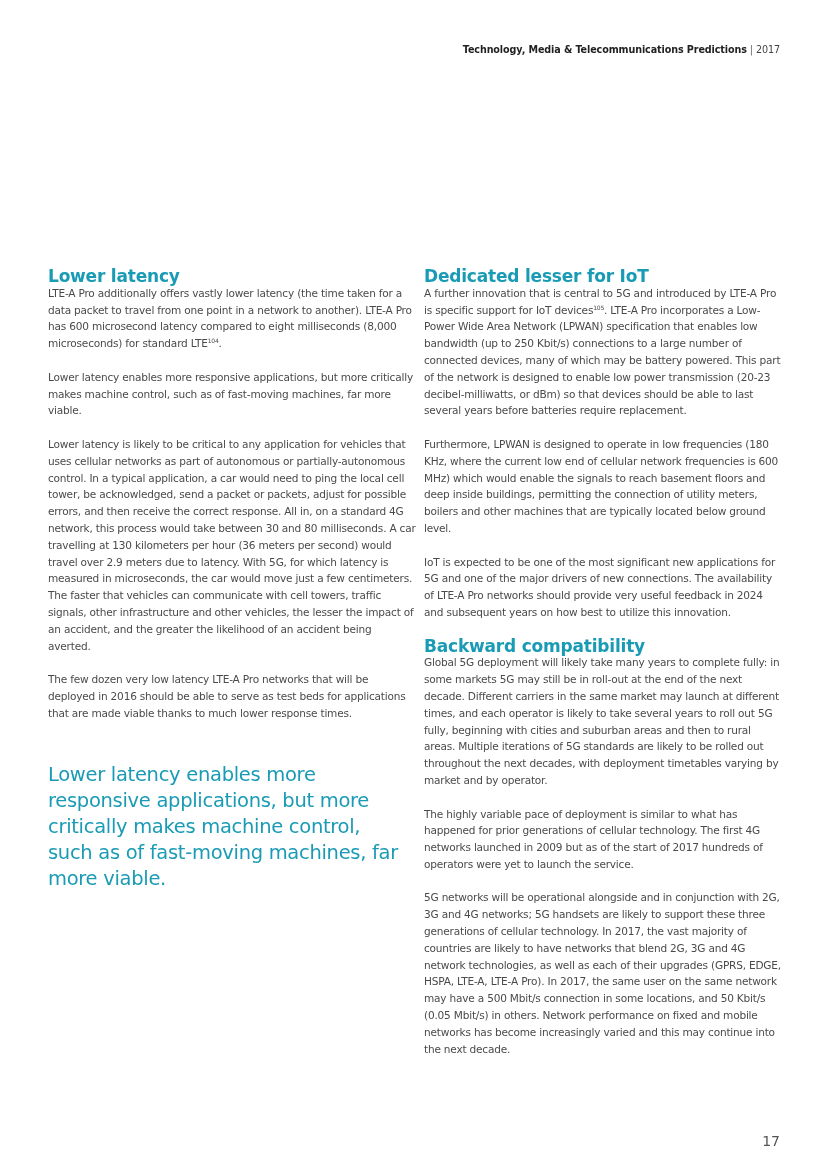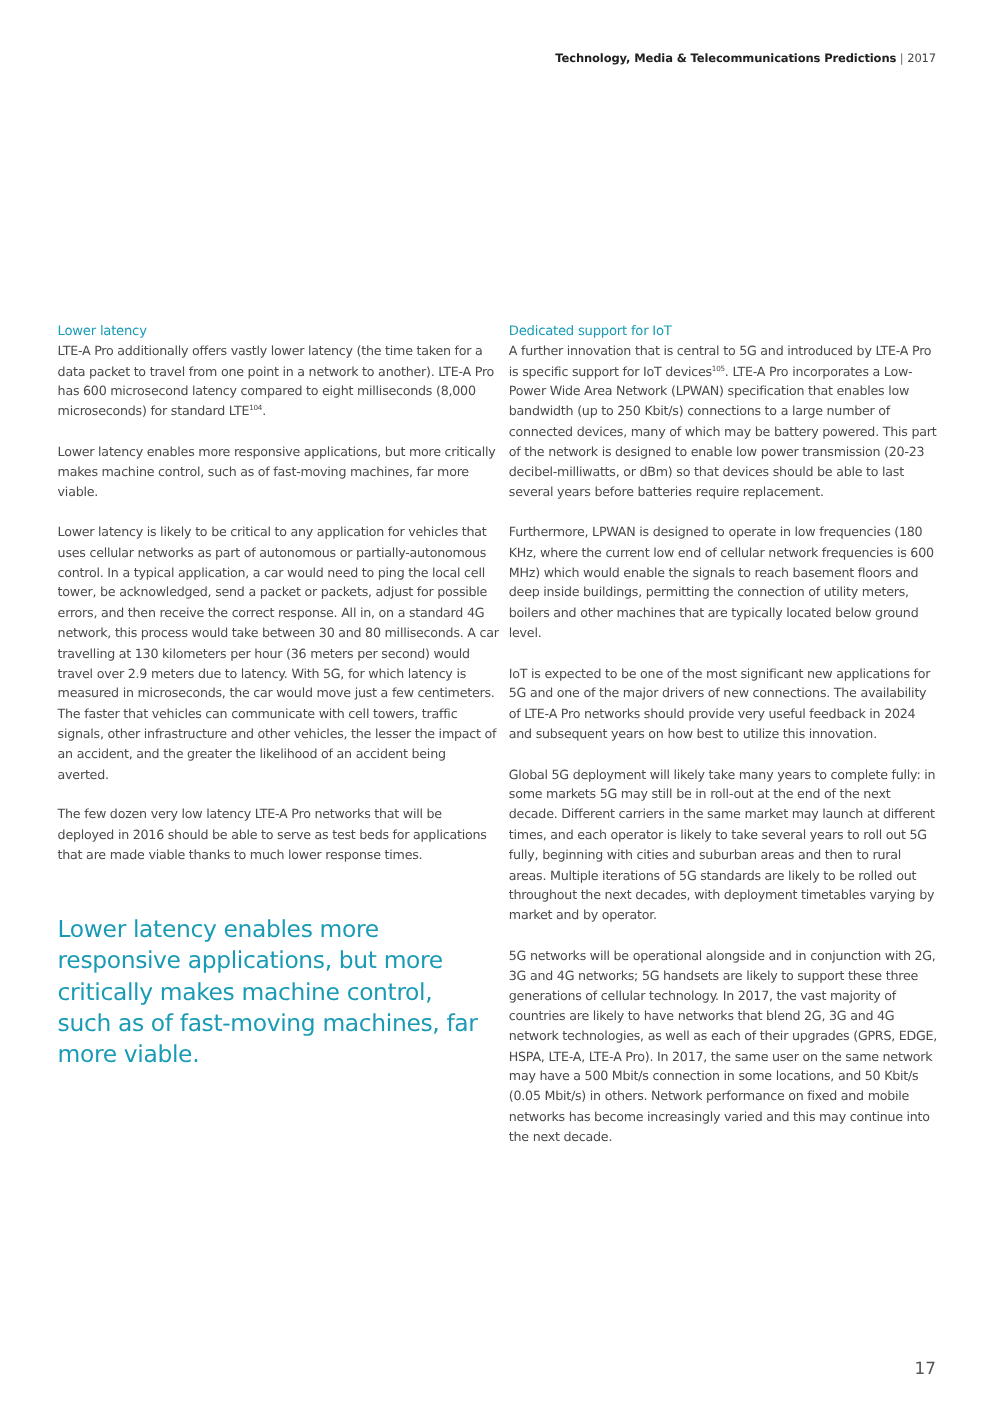--- a/index.html
+++ b/index.html
@@ -5,21 +5,21 @@
   html, body { margin: 0; padding: 0; background: #ffffff; }
   body { width: 826px; height: 1169px; position: relative; overflow: hidden;
          font-family: "DejaVu Sans", sans-serif; color: #4a4a4a; }
   .header { position: absolute; top: 44px; right: 46px; font-size: 9.6px; color: #222; letter-spacing: -0.1px; }
   .header .pub { font-weight: bold; }
   .header .sep { color: #666; margin: 0 3px; }
   .header .year { color: #444; text-align: center; }
   .col { position: absolute; top: 268px; width: 368px; font-size: 10.55px; line-height: 16.8px; letter-spacing: -0.2px; }
   .col.left { left: 48px; }
   .col.right { left: 424px; width: 358px; }
-  .col h3 { margin: 0; font-size: 11px; font-weight: normal; color: #1a9bb5; line-height: 16.8px; }
+  .col h3 { margin: 0; font-size: 17px; font-weight: bold; color: #1a9bb5; line-height: 16.8px; }
   .col p { margin: 0 0 16.8px 0; }
   .col p.nogap { margin-bottom: 0; }
   .right .section { margin-top: 0; }
   .quote { margin-top: 40px; font-size: 19.5px; line-height: 26px; color: #1a9bb5; letter-spacing: -0.3px; width: 350px; }
   sup { font-size: 6px; vertical-align: 4px; line-height: 0; }
   .pageno { position: absolute; top: 1133px; right: 46px; font-size: 14px; color: #555; }
 </style>
 </head>
 <body>
 
@@ -31,24 +31,26 @@
   <h3>Lower latency</h3>
   <p><span>LTE-A Pro additionally offers vastly lower latency (the time taken for a data packet to travel from one point in a network to another). LTE-A Pro has 600 microsecond latency compared to eight milliseconds (8,000 microseconds) for standard LTE</span><sup>104</sup><span>.</span></p>
   <p>Lower latency enables more responsive applications, but more critically makes machine control, such as of fast-moving machines, far more viable.</p>
   <p>Lower latency is likely to be critical to any application for vehicles that uses cellular networks as part of autonomous or partially-autonomous control. In a typical application, a car would need to ping the local cell tower, be acknowledged, send a packet or packets, adjust for possible errors, and then receive the correct response. All in, on a standard 4G network, this process would take between 30 and 80 milliseconds. A car travelling at 130 kilometers per hour (36 meters per second) would travel over 2.9 meters due to latency. With 5G, for which latency is measured in microseconds, the car would move just a few centimeters. The faster that vehicles can communicate with cell towers, traffic signals, other infrastructure and other vehicles, the lesser the impact of an accident, and the greater the likelihood of an accident being averted.</p>
   <p class="nogap">The few dozen very low latency LTE-A Pro networks that will be deployed in 2016 should be able to serve as test beds for applications that are made viable thanks to much lower response times.</p>
   <div class="quote">Lower latency enables more responsive applications, but more critically makes machine control, such as of fast-moving machines, far more viable.</div>
 </div>
 
 <div class="col right">
   <div class="section">
-    <h3>Dedicated support for IoT</h3>
+    <h3>Dedicated lesser for IoT</h3>
     <p><span>A further innovation that is central to 5G and introduced by LTE-A Pro is specific support for IoT devices</span><sup>105</sup><span>. LTE-A Pro incorporates a Low-Power Wide Area Network (LPWAN) specification that enables low bandwidth (up to 250 Kbit/s) connections to a large number of connected devices, many of which may be battery powered. This part of the network is designed to enable low power transmission (20-23 decibel-milliwatts, or dBm) so that devices should be able to last several years before batteries require replacement.</span></p>
     <p>Furthermore, LPWAN is designed to operate in low frequencies (180 KHz, where the current low end of cellular network frequencies is 600 MHz) which would enable the signals to reach basement floors and deep inside buildings, permitting the connection of utility meters, boilers and other machines that are typically located below ground level.</p>
     <p>IoT is expected to be one of the most significant new applications for 5G and one of the major drivers of new connections. The availability of LTE-A Pro networks should provide very useful feedback in 2024 and subsequent years on how best to utilize this innovation.</p>
   </div>
   <div class="section">
+    <h3>Backward compatibility</h3>
     <p>Global 5G deployment will likely take many years to complete fully: in some markets 5G may still be in roll-out at the end of the next decade. Different carriers in the same market may launch at different times, and each operator is likely to take several years to roll out 5G fully, beginning with cities and suburban areas and then to rural areas. Multiple iterations of 5G standards are likely to be rolled out throughout the next decades, with deployment timetables varying by market and by operator.</p>
+    <p>The highly variable pace of deployment is similar to what has happened for prior generations of cellular technology. The first 4G networks launched in 2009 but as of the start of 2017 hundreds of operators were yet to launch the service.</p>
     <p class="nogap">5G networks will be operational alongside and in conjunction with 2G, 3G and 4G networks; 5G handsets are likely to support these three generations of cellular technology. In 2017, the vast majority of countries are likely to have networks that blend 2G, 3G and 4G network technologies, as well as each of their upgrades (GPRS, EDGE, HSPA, LTE-A, LTE-A Pro). In 2017, the same user on the same network may have a 500 Mbit/s connection in some locations, and 50 Kbit/s (0.05 Mbit/s) in others. Network performance on fixed and mobile networks has become increasingly varied and this may continue into the next decade.</p>
   </div>
 </div>
 
 <div class="pageno">17</div>
 
 </body></html>

